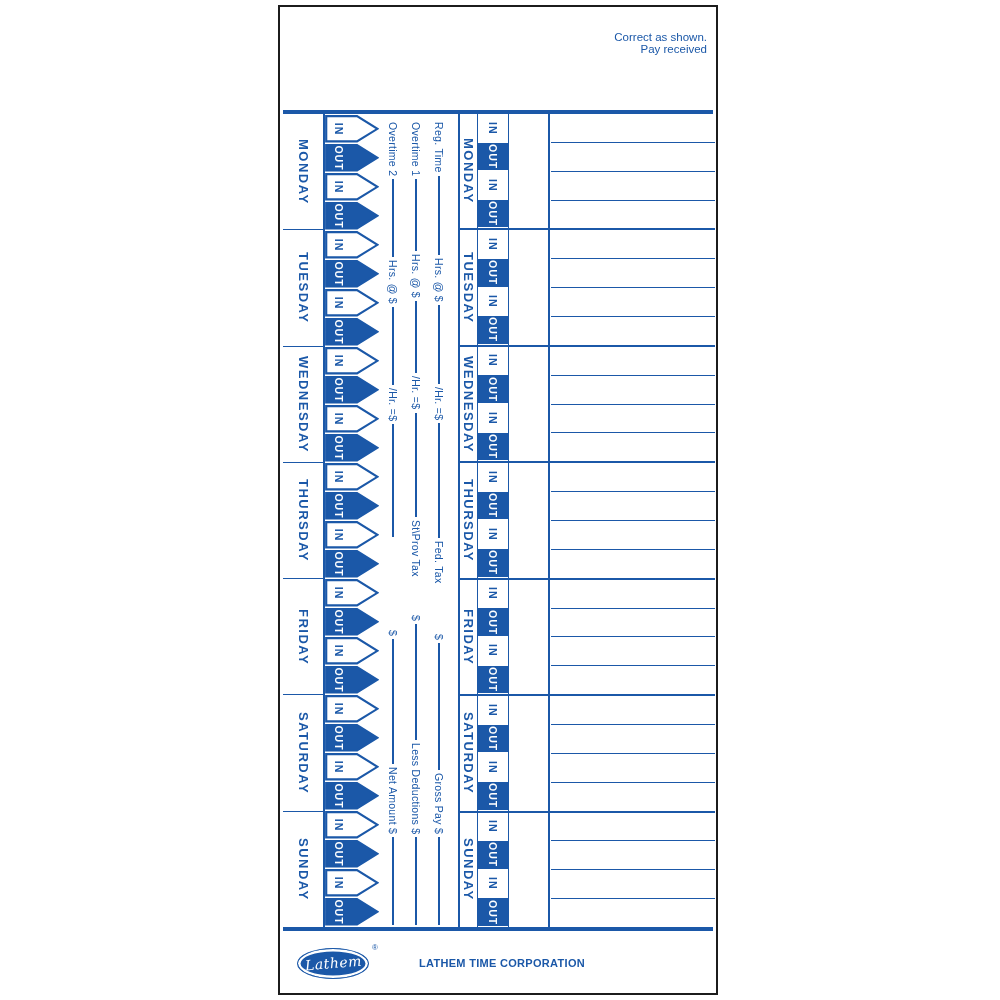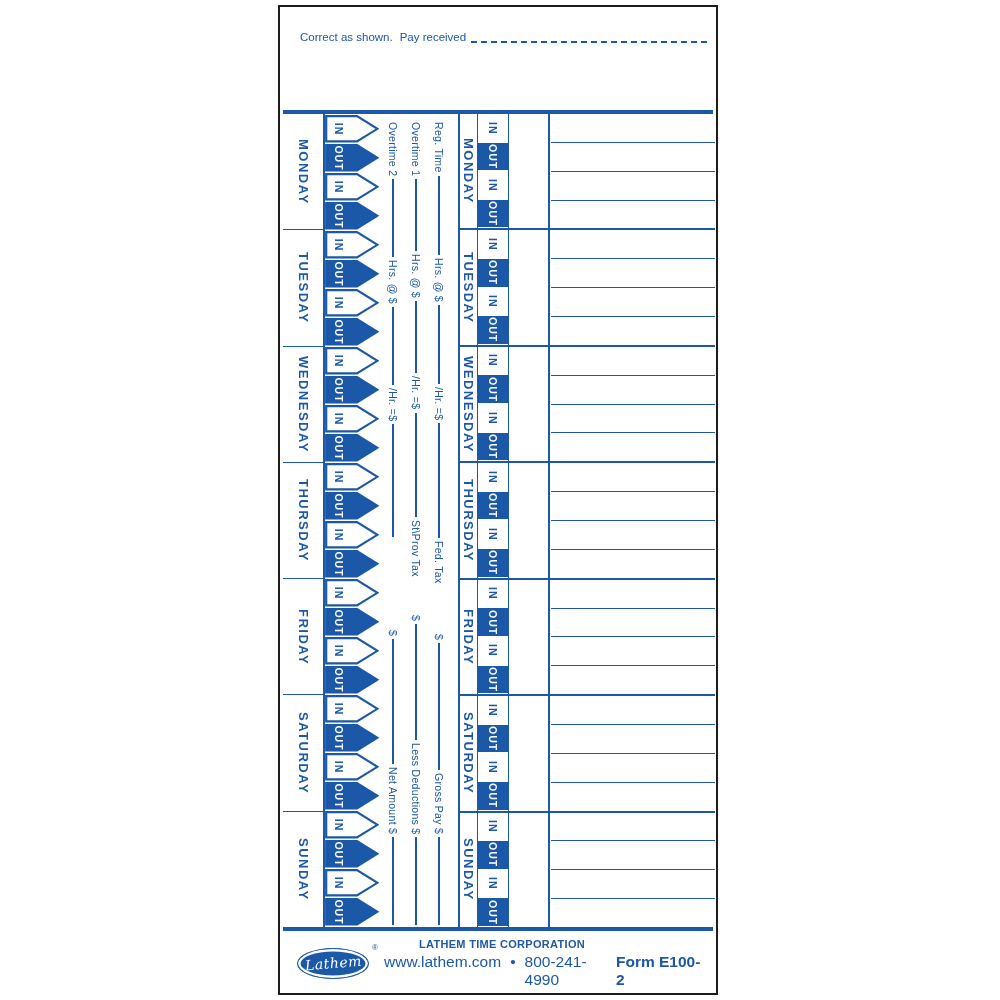--- a/index.html
+++ b/index.html
@@ -11,21 +11,21 @@
          background:var(--paper); border:2.5px solid var(--frame); }
 
   
   .header{ position:absolute; top:12px; left:20px; right:9px; }
   .h-row{ display:flex; align-items:flex-end; }
   .h-row.second{ margin-top:14px; }
   .h-label{ font-size:17px; font-weight:600; letter-spacing:.2px; line-height:1.1; }
   .date-label{ margin-left:12px; }
   .u-line{ border-bottom:2px solid var(--ink); height:5px; flex:1; margin-left:8px; }
   .u-line.fixed{ flex:0 0 97px; }
-  .small-row{ margin-top:12px; display:flex; align-items:flex-end; font-size:11.5px; }
+  .small-row{ margin-top:12px; display:flex; align-items:flex-end; font-size:11.5px;flex-direction:column; }
   .pay-label{ margin-left:7px; }
   .dash-line{ flex:1; border-bottom:2px dashed var(--ink); height:5px; margin-left:5px; }
 
   .thick{ position:absolute; left:3px; right:3px; height:4px; background:var(--ink); }
   .thick.top{ top:103px; } .thick.bottom{ top:920px; }
 
   
   .grid{ position:absolute; top:107px; left:0; right:0; height:813px; }
   .v-text{ writing-mode:vertical-lr; text-orientation:mixed; }
 
@@ -524,22 +524,16 @@
 
   <div class="footer">
     <div class="logo-wrap">
       <div class="logo-oval">
         <span class="logo-script">Lathem</span>
       </div>
       <span class="reg-mark">®</span>
     </div>
     <div class="footer-text">
       <div class="company-line">LATHEM TIME CORPORATION</div>
-      <div class="contact-line">
-        <span>www.lathem.com</span>
-        <span class="sep">•</span>
-        <span>800-241-4990</span>
-        <span class="form-number">Form E100-2</span>
-      </div>
     </div>
   </div>
 
 </div>
 
 </body></html>

